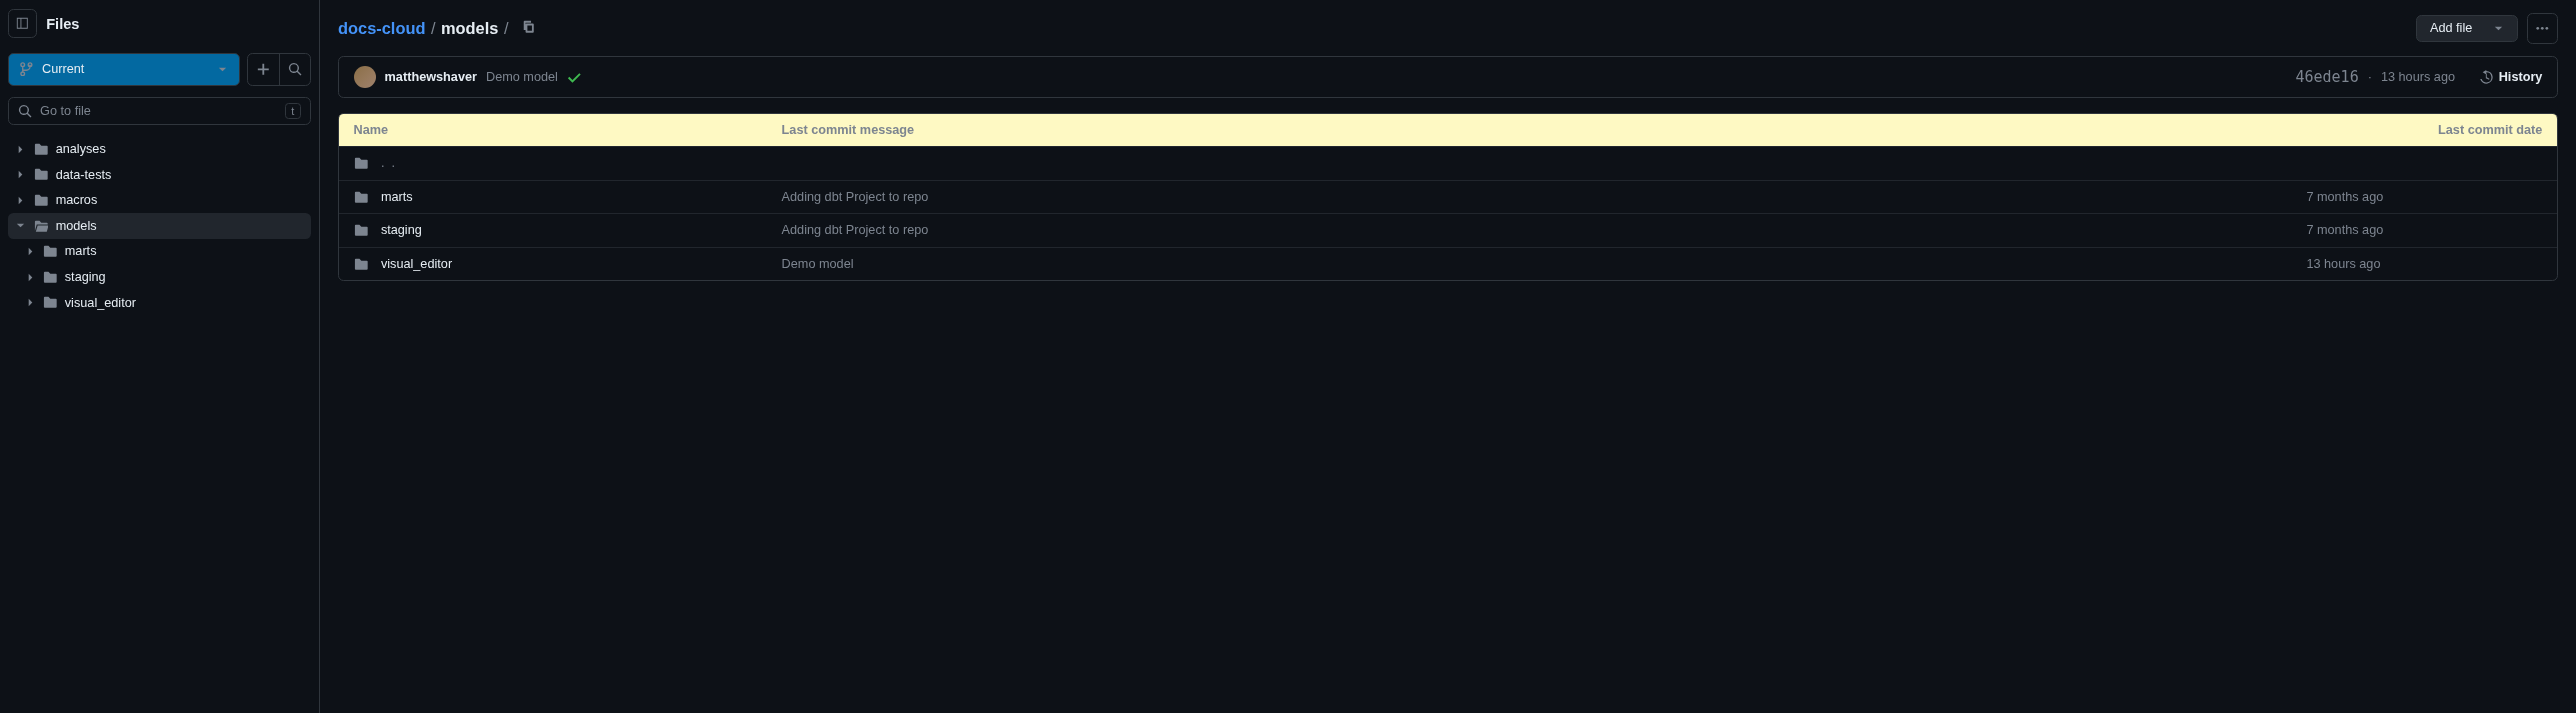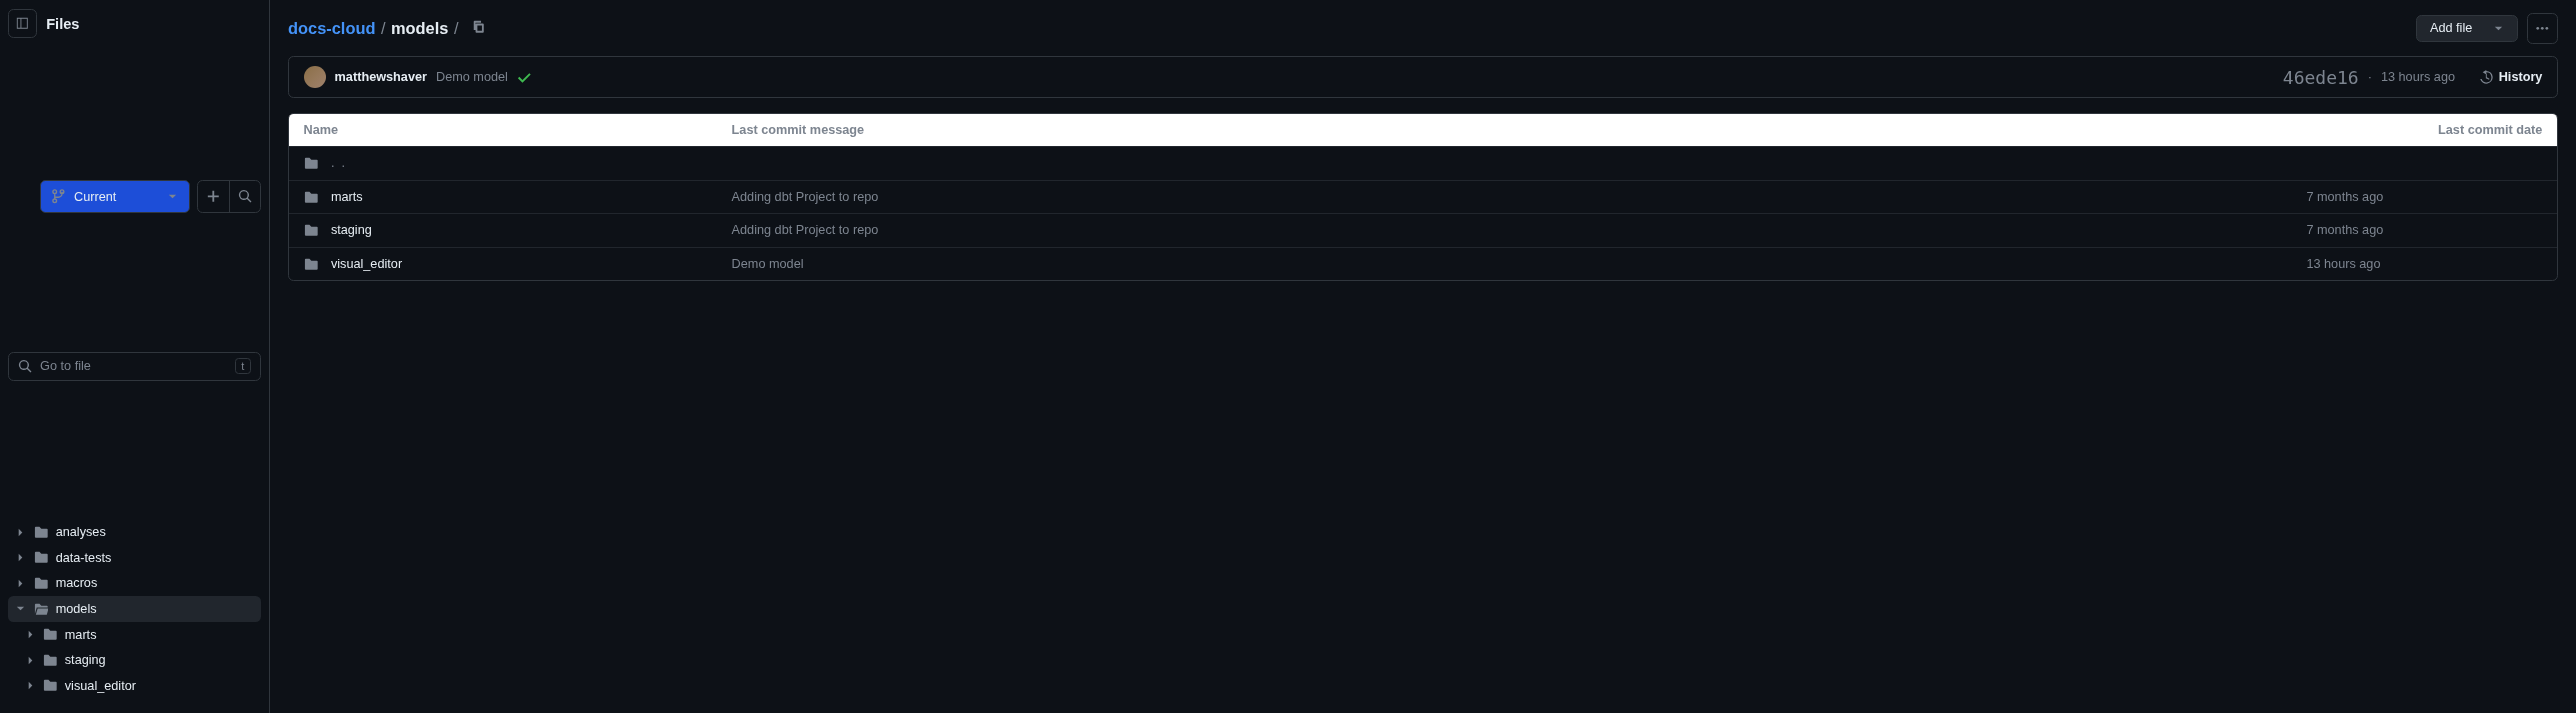--- a/index.html
+++ b/index.html
@@ -7,26 +7,25 @@
       background: #0d1117;
       color: #e6edf3;
       font-family: -apple-system, BlinkMacSystemFont, "Segoe UI", Helvetica, Arial, sans-serif;
       font-size: 12.7px;
       display: flex;
       height: 713px;
       width: 2576px;
       overflow: hidden;
     }
     .sidebar {
-      width: 270px;
+      width: 320px;
       border-right: 0.9px solid #30363d;
       display: flex;
       flex-direction: column;
       padding: 9px 2.7px;
-      justify-content: space-between;
     }
     .sidebar-header {
       display: flex;
       align-items: center;
       gap: 9px;
       padding: 0 5.5px 9px 5.5px;
     }
     .icon-btn {
       width: 29px;
       height: 29px;
@@ -43,29 +42,28 @@
       font-size: 14.6px;
       font-weight: 600;
     }
     .branch-row {
       display: flex;
       gap: 7.3px;
       padding: 5.5px;
     }
     .branch-select {
       flex: 1;
-      background: #1d4ed8;
+      background: #0369a1;
       border: 0.9px solid #30363d;
       border-radius: 5.5px;
       display: flex;
       align-items: center;
       padding: 5.5px 11px;
       gap: 7.3px;
       cursor: pointer;
-      margin-left: 32px;
     }
     .branch-select svg { fill: #7d8590; }
     .branch-name { flex: 1; color: #e6edf3; }
     .branch-actions {
       display: flex;
       border: 0.9px solid #30363d;
       border-radius: 5.5px;
       overflow: hidden;
     }
     .branch-actions button {
@@ -188,41 +186,41 @@
     .avatar {
       width: 22px;
       height: 22px;
       border-radius: 50%;
       background: linear-gradient(135deg, #8b6f47, #a0826d);
     }
     .author { font-weight: 600; }
     .commit-msg { color: #7d8590; }
     .check-icon { fill: #3fb950; }
     .commit-spacer { flex: 1; }
-    .commit-sha { color: #7d8590; font-family: monospace; font-size: 18px; }
+    .commit-sha { color: #7d8590; font-family: monospace; font-size: 15px; }
     .commit-time { color: #7d8590; }
     .history-link {
       display: flex;
       align-items: center;
       gap: 5.5px;
       color: #e6edf3;
       font-weight: 600;
       margin-left: 14.6px;
       cursor: pointer;
     }
     .history-link svg { fill: #7d8590; }
     .file-table {
       border: 0.9px solid #30363d;
       border-radius: 5.5px;
       overflow: hidden;
     }
     .table-header {
       display: flex;
       padding: 9px 14.6px;
-      background: #ffffff;
+      background: #fef9c3;
       color: #7d8590;
       font-weight: 600;
     }
     .col-name { flex: 0 0 428px; }
     .col-msg { flex: 1; }
     .col-date { flex: 0 0 236px; text-align: right; }
     .table-row {
       display: flex;
       align-items: center;
       padding: 9px 14.6px;

